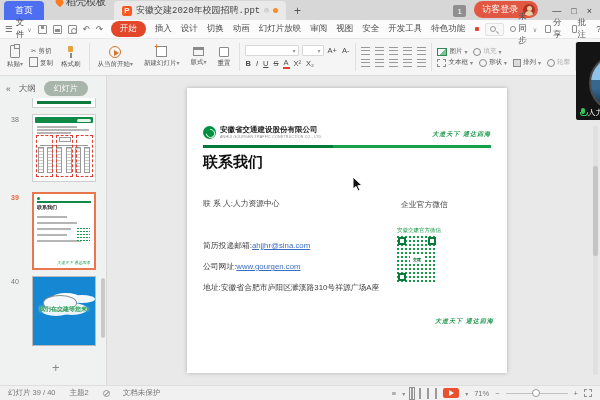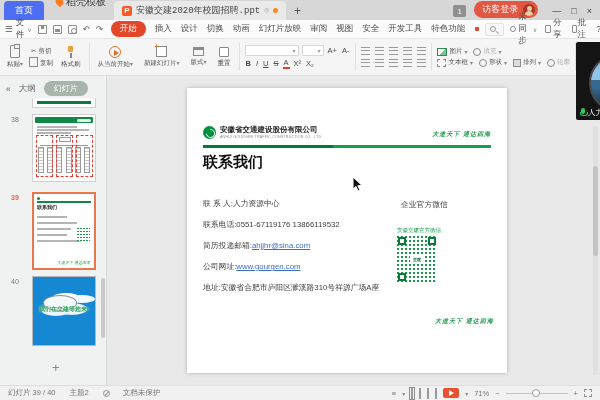--- a/index.html
+++ b/index.html
@@ -447,21 +447,20 @@
           <span>
             <div class="s-co-cn">安徽省交通建设股份有限公司</div>
             <div class="s-co-en">ANHUI GOURGEN TRAFFIC CONSTRUCTION CO., LTD.</div>
           </span>
         </div>
         <div class="s-slogan">大道天下 通达四海</div>
         <div class="s-rule"></div>
         <div class="s-title">联系我们</div>
 
         <div class="s-line" style="top:110px;">联 系 人:人力资源中心</div>
-        <div class="s-line" style="top:131px;">联系电话:0551-67119176 13866119532</div>
         <div class="s-line" style="top:152px;">
           <span>简历投递邮箱:</span><span class="s-link">ahjjhr@sina.com</span>
         </div>
         <div class="s-line" style="top:173px;">
           <span>公司网址:</span><span class="s-link">www.gourgen.com</span>
         </div>
         <div class="s-line" style="top:194px;">地址:安徽省合肥市庐阳区濉溪路310号祥源广场A座</div>
 
         <div class="s-wc-title">企业官方微信</div>
         <div class="s-wc-sub">安徽交建官方微信</div>

